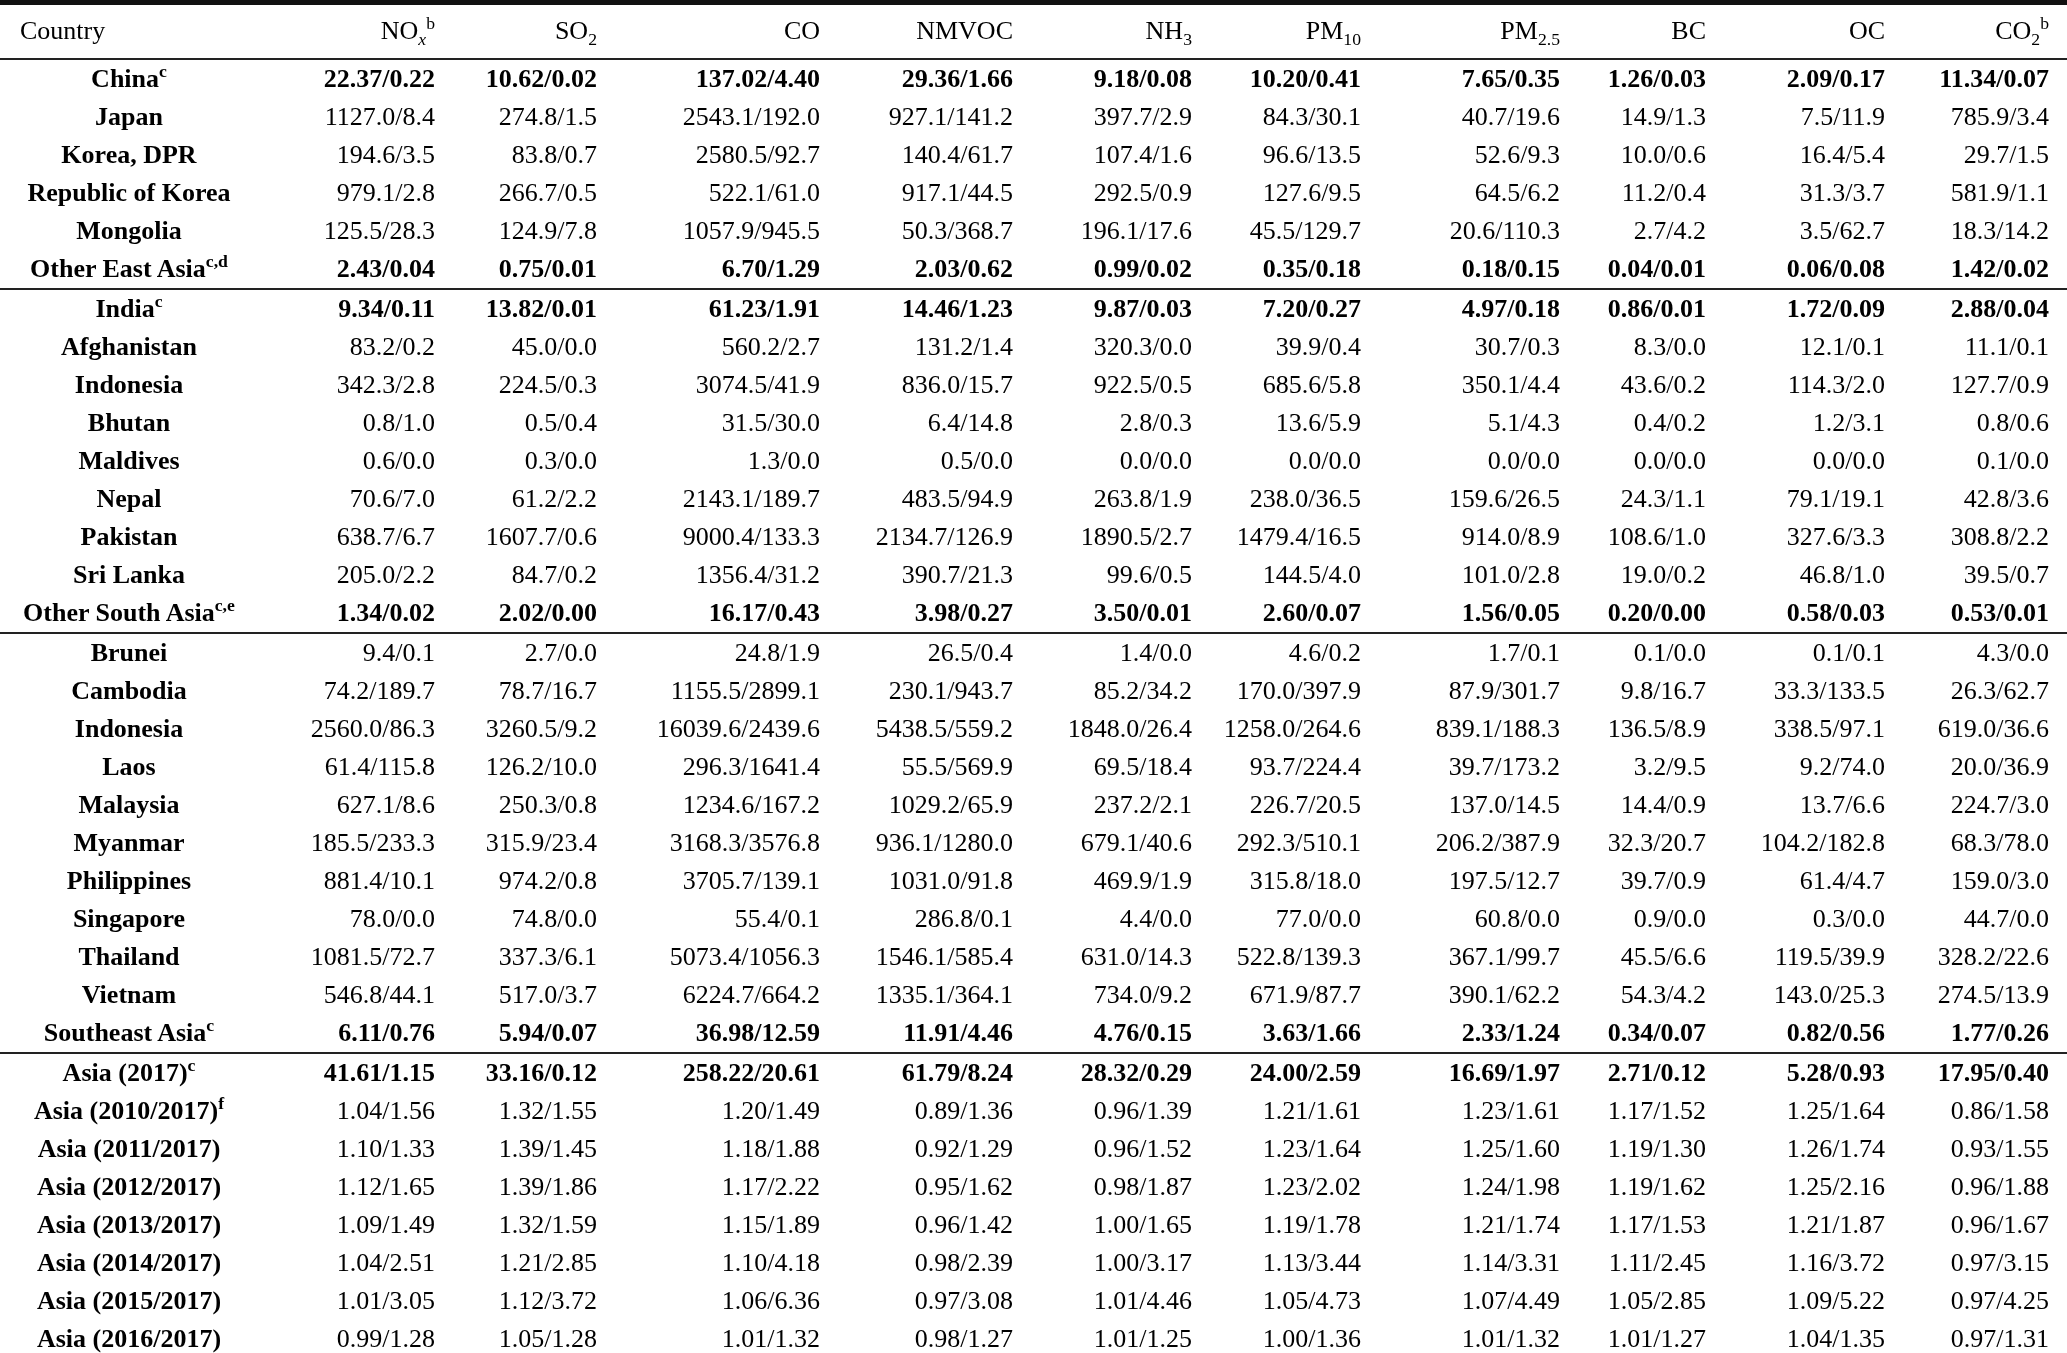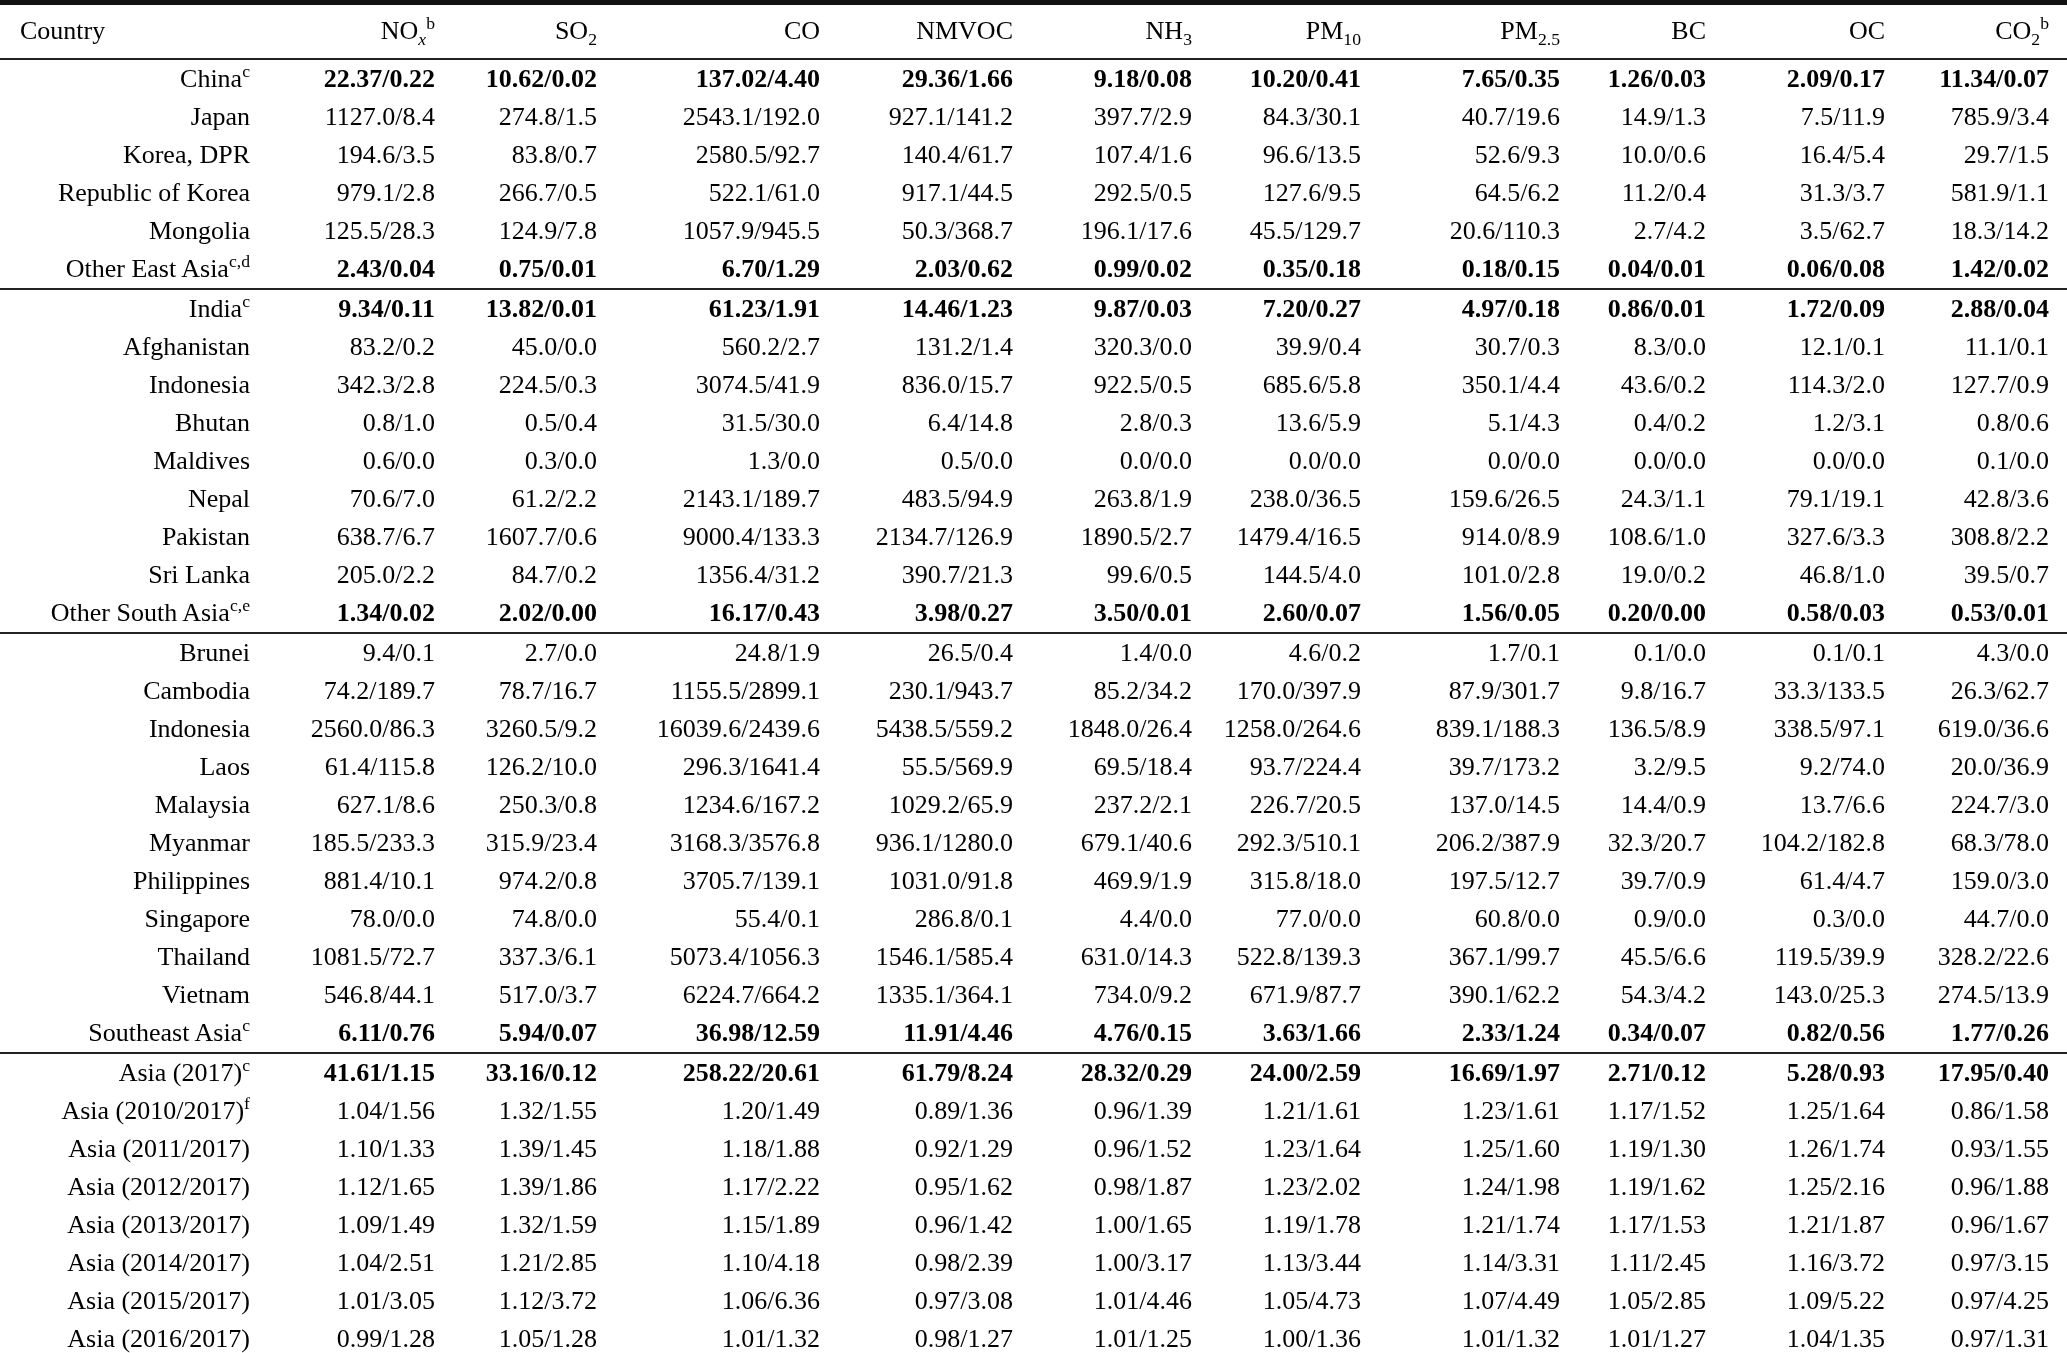--- a/index.html
+++ b/index.html
@@ -36,21 +36,21 @@
   }
   thead th.num { text-align: right; }
   thead th.label-col { text-align: left; padding-left: 20px; }
   tbody td {
     padding: 0;
     height: 38px;
     vertical-align: middle;
     white-space: nowrap;
   }
   tbody td.num { text-align: right; }
-  tbody td.label-col { text-align: right; padding-left: 8px; }
+  tbody td.label-col { text-align: center; padding-left: 8px; font-weight: bold; }
   tbody.group + tbody.group { border-top: 2.5px solid #222222; margin-left: 17px; }
   tr.bold-values td.num { font-weight: bold; }
   td.last-col, th.last-col { padding-right: 18px; }
   sup { font-size: 68%; line-height: 0; }
   sub { font-size: 68%; line-height: 0; }
   .itx { font-style: italic; }
 </style>
 </head>
 <body>
 
@@ -123,21 +123,21 @@
           <td class="num">10.0/0.6</td>
           <td class="num">16.4/5.4</td>
           <td class="num last-col">29.7/1.5</td>
         </tr>
         <tr>
           <td class="label-col">Republic of Korea</td>
           <td class="num">979.1/2.8</td>
           <td class="num">266.7/0.5</td>
           <td class="num">522.1/61.0</td>
           <td class="num">917.1/44.5</td>
-          <td class="num">292.5/0.5</td>
+          <td class="num">292.5/0.9</td>
           <td class="num">127.6/9.5</td>
           <td class="num">64.5/6.2</td>
           <td class="num">11.2/0.4</td>
           <td class="num">31.3/3.7</td>
           <td class="num last-col">581.9/1.1</td>
         </tr>
         <tr>
           <td class="label-col">Mongolia</td>
           <td class="num">125.5/28.3</td>
           <td class="num">124.9/7.8</td>

